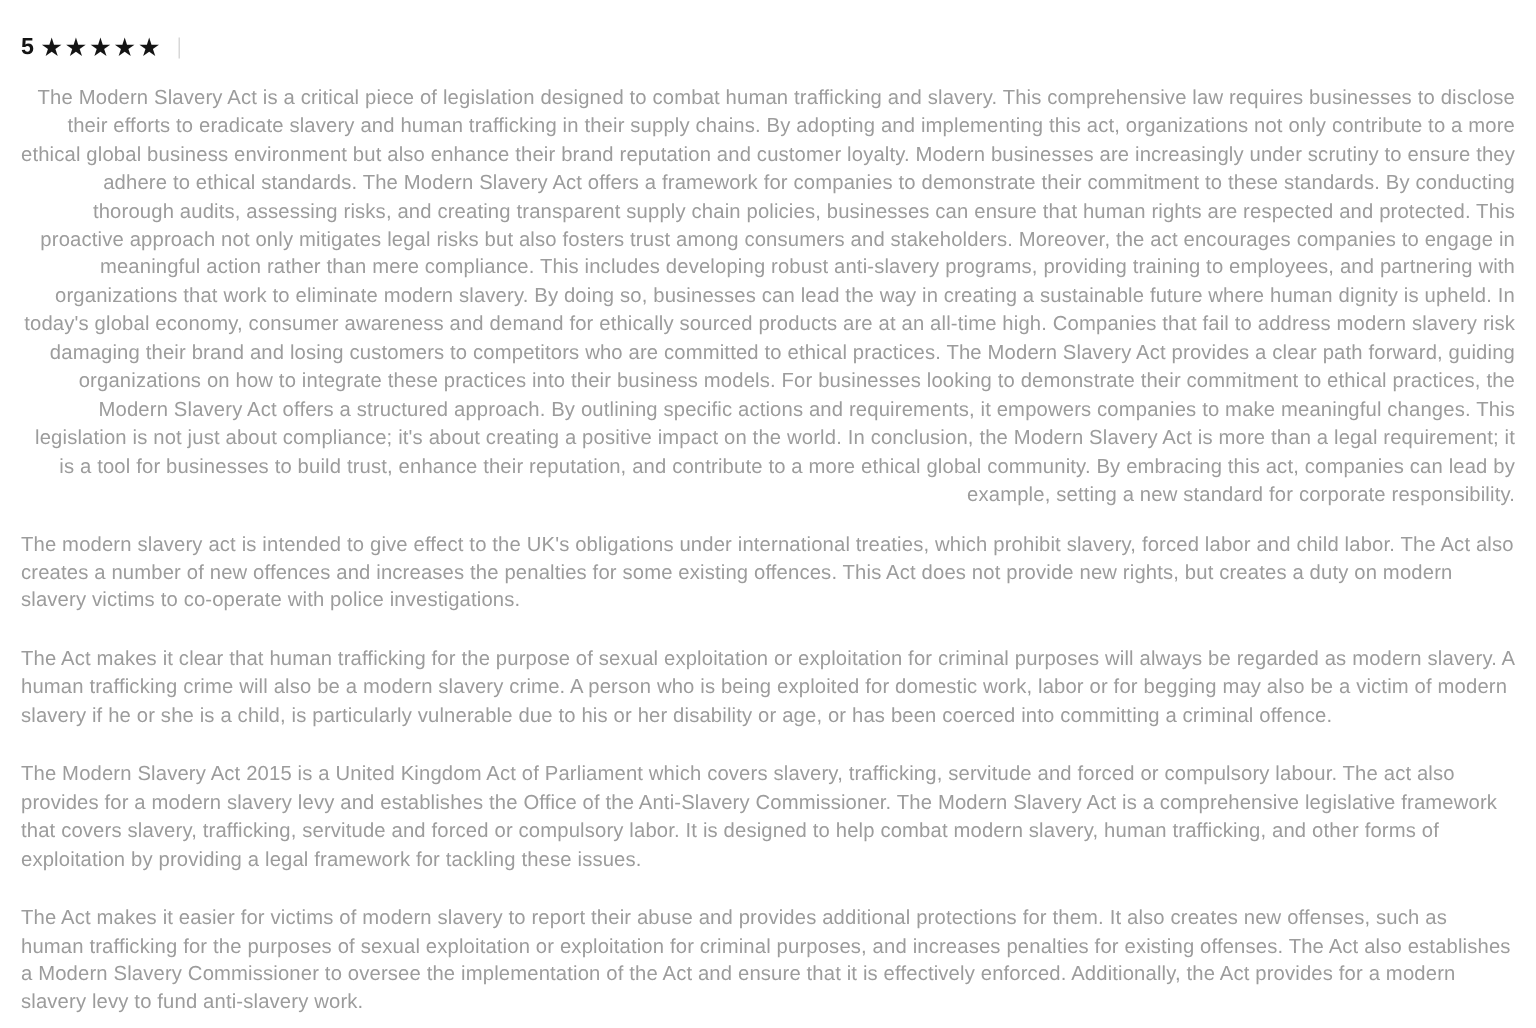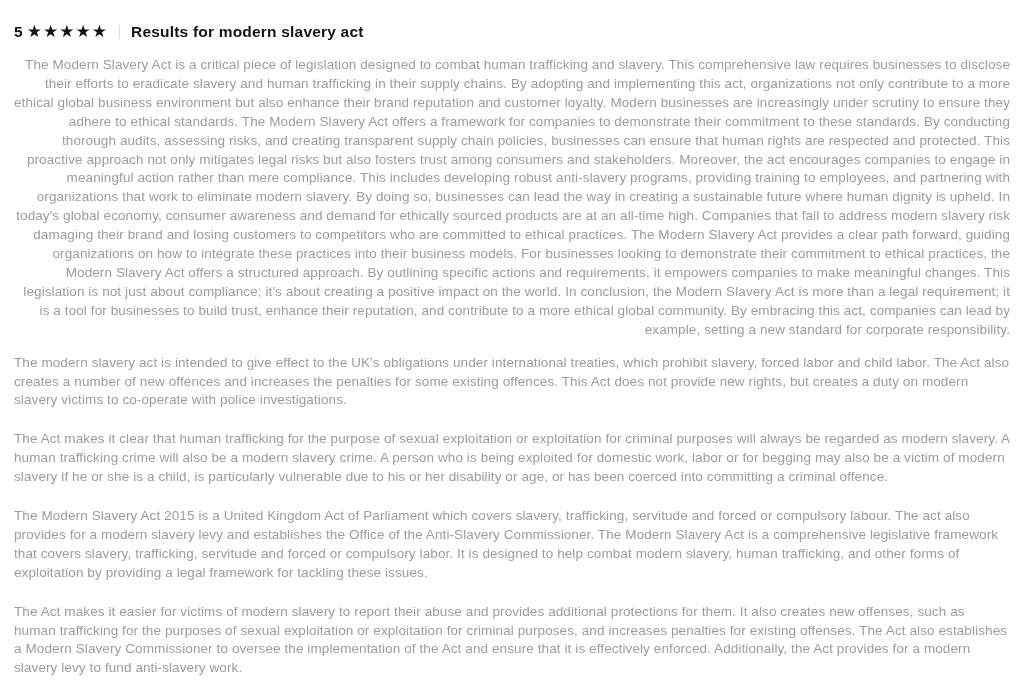--- a/index.html
+++ b/index.html
@@ -74,21 +74,20 @@
 </style>
 </head>
 <body>
 
 <div class="page">
 
   <div class="results-header">
     <span class="rating-value">5</span>
     <span class="star-rating">★★★★★</span>
     <span class="header-divider"></span>
-    <span class="page-title">Results for modern slavery act</span>
   </div>
 
   <p class="body-text intro-paragraph">The Modern Slavery Act is a critical piece of legislation designed to combat human trafficking and slavery. This comprehensive law requires businesses to disclose their efforts to eradicate slavery and human trafficking in their supply chains. By adopting and implementing this act, organizations not only contribute to a more ethical global business environment but also enhance their brand reputation and customer loyalty. Modern businesses are increasingly under scrutiny to ensure they adhere to ethical standards. The Modern Slavery Act offers a framework for companies to demonstrate their commitment to these standards. By conducting thorough audits, assessing risks, and creating transparent supply chain policies, businesses can ensure that human rights are respected and protected. This proactive approach not only mitigates legal risks but also fosters trust among consumers and stakeholders. Moreover, the act encourages companies to engage in meaningful action rather than mere compliance. This includes developing robust anti-slavery programs, providing training to employees, and partnering with organizations that work to eliminate modern slavery. By doing so, businesses can lead the way in creating a sustainable future where human dignity is upheld. In today's global economy, consumer awareness and demand for ethically sourced products are at an all-time high. Companies that fail to address modern slavery risk damaging their brand and losing customers to competitors who are committed to ethical practices. The Modern Slavery Act provides a clear path forward, guiding organizations on how to integrate these practices into their business models. For businesses looking to demonstrate their commitment to ethical practices, the Modern Slavery Act offers a structured approach. By outlining specific actions and requirements, it empowers companies to make meaningful changes. This legislation is not just about compliance; it's about creating a positive impact on the world. In conclusion, the Modern Slavery Act is more than a legal requirement; it is a tool for businesses to build trust, enhance their reputation, and contribute to a more ethical global community. By embracing this act, companies can lead by example, setting a new standard for corporate responsibility.</p>
 
 
   <p class="body-text section-paragraph">The modern slavery act is intended to give effect to the UK's obligations under international treaties, which prohibit slavery, forced labor and child labor. The Act also creates a number of new offences and increases the penalties for some existing offences. This Act does not provide new rights, but creates a duty on modern slavery victims to co-operate with police investigations.</p>
   <p class="body-text section-paragraph">The Act makes it clear that human trafficking for the purpose of sexual exploitation or exploitation for criminal purposes will always be regarded as modern slavery. A human trafficking crime will also be a modern slavery crime. A person who is being exploited for domestic work, labor or for begging may also be a victim of modern slavery if he or she is a child, is particularly vulnerable due to his or her disability or age, or has been coerced into committing a criminal offence.</p>
   <p class="body-text section-paragraph">The Modern Slavery Act 2015 is a United Kingdom Act of Parliament which covers slavery, trafficking, servitude and forced or compulsory labour. The act also provides for a modern slavery levy and establishes the Office of the Anti-Slavery Commissioner. The Modern Slavery Act is a comprehensive legislative framework that covers slavery, trafficking, servitude and forced or compulsory labor. It is designed to help combat modern slavery, human trafficking, and other forms of exploitation by providing a legal framework for tackling these issues.</p>
   <p class="body-text section-paragraph">The Act makes it easier for victims of modern slavery to report their abuse and provides additional protections for them. It also creates new offenses, such as human trafficking for the purposes of sexual exploitation or exploitation for criminal purposes, and increases penalties for existing offenses. The Act also establishes a Modern Slavery Commissioner to oversee the implementation of the Act and ensure that it is effectively enforced. Additionally, the Act provides for a modern slavery levy to fund anti-slavery work.</p>
 

